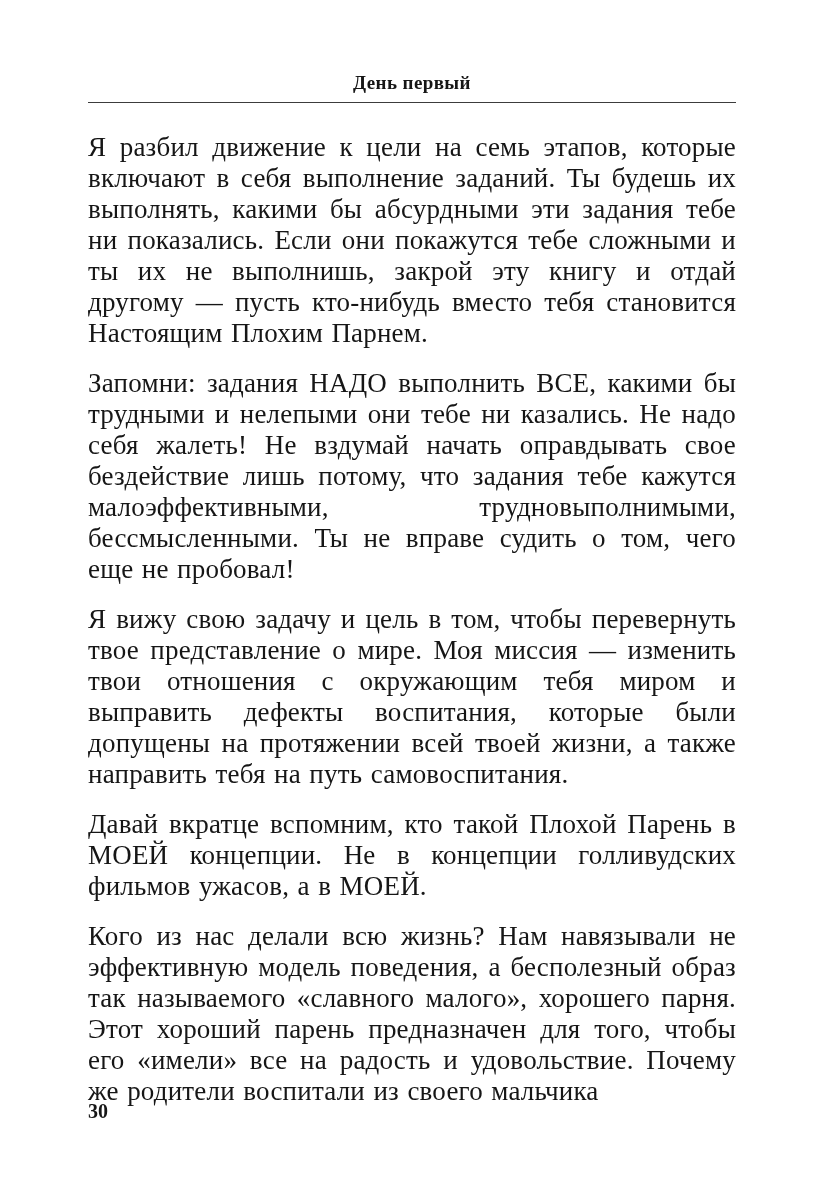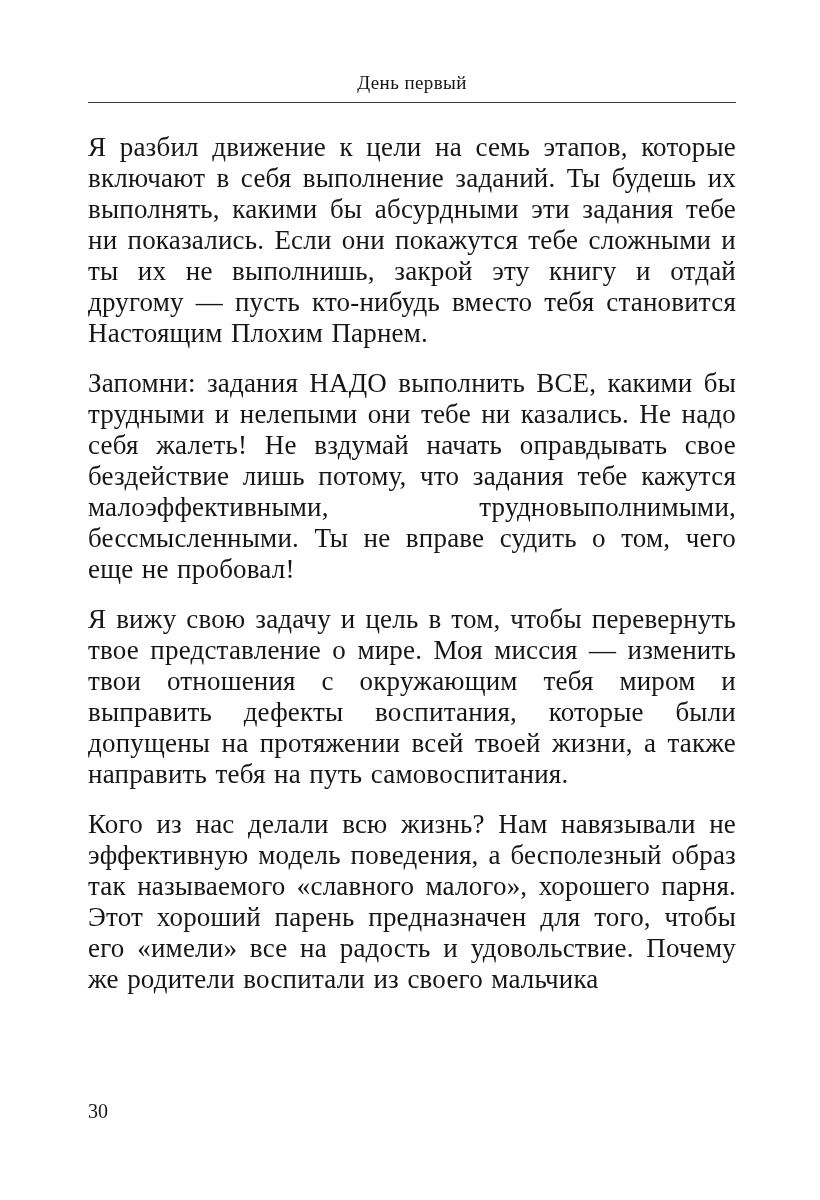--- a/index.html
+++ b/index.html
@@ -13,21 +13,21 @@
     width: 820px;
     height: 1200px;
     background: #ffffff;
     padding: 72px 84px 0 88px;
     font-family: "Liberation Serif", "DejaVu Serif", serif;
     color: #161616;
     overflow: hidden;
   }
   .running-head {
     text-align: center;
-    font-weight: normal;
+    font-weight: bold;
     font-size: 19px;
     letter-spacing: 0.4px;
     line-height: 22px;
     padding-bottom: 8px;
   }
   .head-rule {
     border: 0;
     border-top: 1px solid #3c3c3c;
     margin: 0 0 29px 0;
     height: 0;
@@ -37,37 +37,38 @@
     font-size: 27px;
     line-height: 31px;
     text-align: justify;
     word-spacing: 1.5px;
     letter-spacing: 0.2px;
   }
   .page-number {
     position: absolute;
     left: 88px;
     top: 1100px;
-    font-weight: normal;
+    font-weight: bold;
     font-size: 20px;
   }
 </style>
 </head>
 <body>
 
 <div class="page">
 
   <div class="running-head">
     <span>День первый</span>
   </div>
 
   <hr class="head-rule">
 
   <div class="body-text">
     <p>Я разбил движение к цели на семь этапов, которые включают в себя выполнение заданий. Ты будешь их выполнять, какими бы абсурдными эти задания тебе ни показались. Если они покажутся тебе сложными и ты их не выполнишь, закрой эту книгу и отдай другому — пусть кто-нибудь вместо тебя становится Настоящим Плохим Парнем.</p>
     <p>Запомни: задания НАДО выполнить ВСЕ, какими бы трудными и нелепыми они тебе ни казались. Не надо себя жалеть! Не вздумай начать оправдывать свое бездействие лишь потому, что задания тебе кажутся малоэффективными, трудновыполнимыми, бессмысленными. Ты не вправе судить о том, чего еще не пробовал!</p>
     <p>Я вижу свою задачу и цель в том, чтобы перевернуть твое представление о мире. Моя миссия — изменить твои отношения с окружающим тебя миром и выправить дефекты воспитания, которые были допущены на протяжении всей твоей жизни, а также направить тебя на путь самовоспитания.</p>
+    <p>Давай вкратце вспомним, кто такой Плохой Парень в МОЕЙ концепции. Не в концепции голливудских фильмов ужасов, а в МОЕЙ.</p>
     <p>Кого из нас делали всю жизнь? Нам навязывали не эффективную модель поведения, а бесполезный образ так называемого «славного малого», хорошего парня. Этот хороший парень предназначен для того, чтобы его «имели» все на радость и удовольствие. Почему же родители воспитали из своего мальчика</p>
   </div>
 
   <div class="page-number">30</div>
 
 </div>
 
 </body></html>

